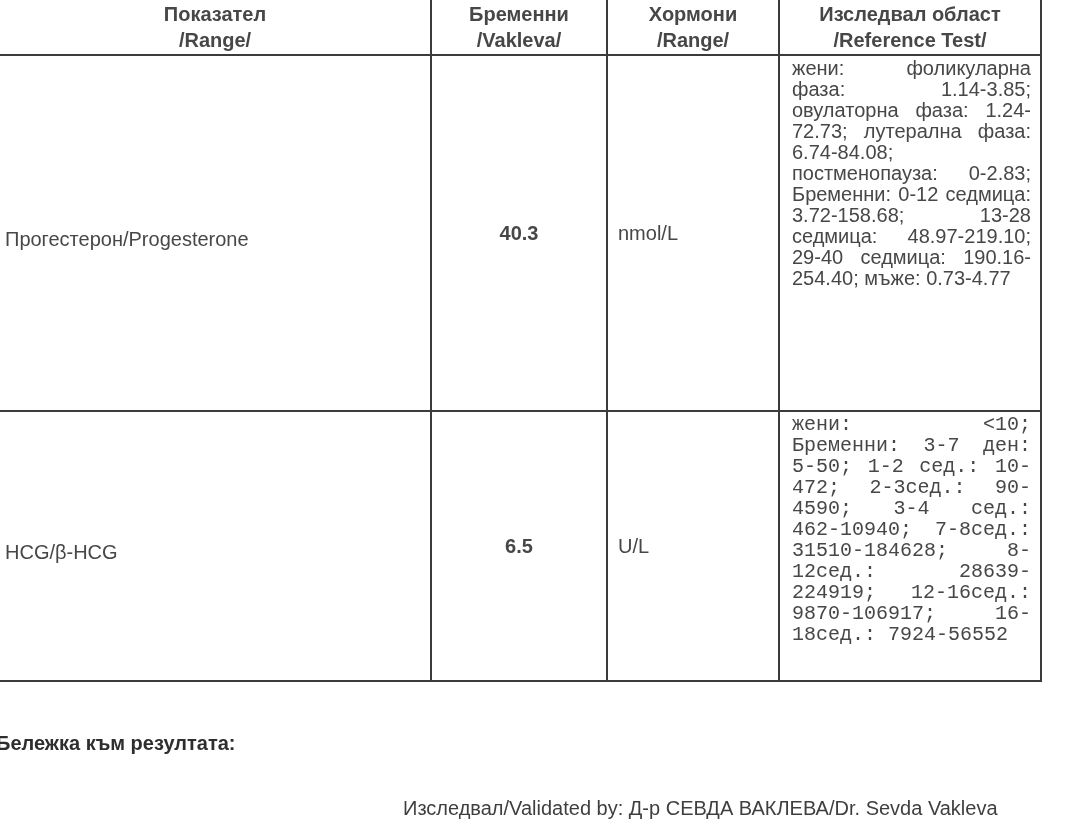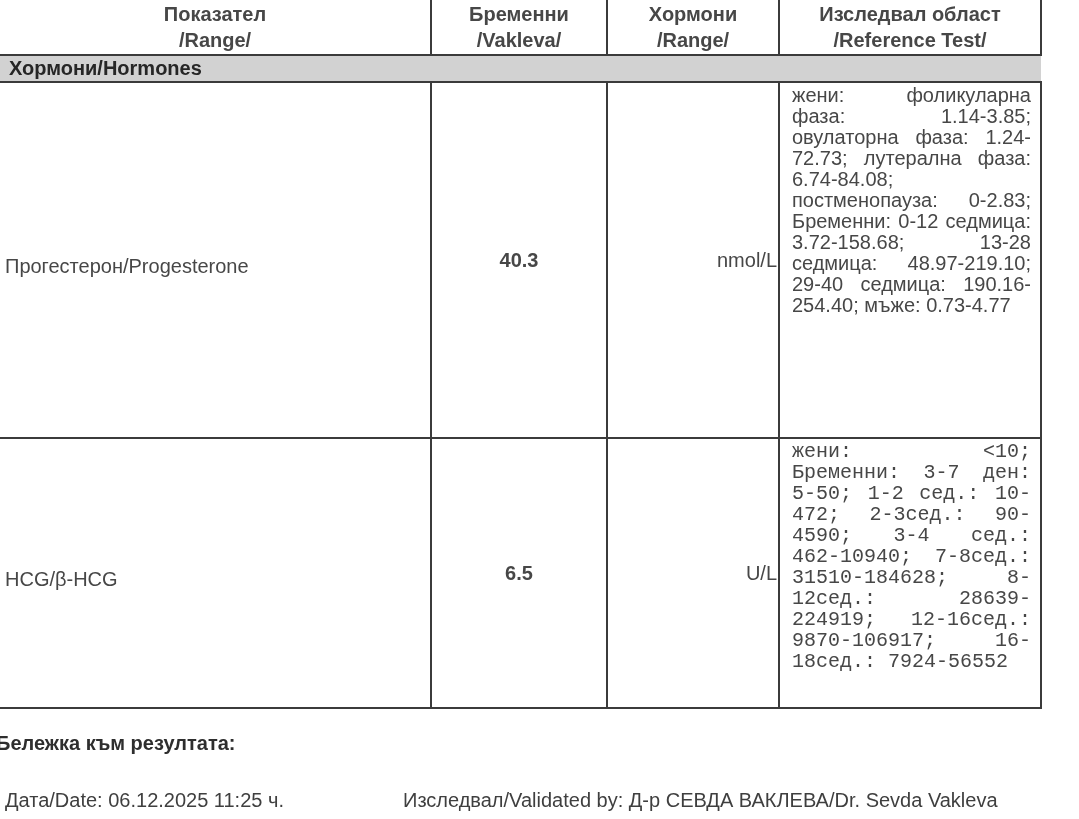--- a/index.html
+++ b/index.html
@@ -56,21 +56,21 @@
     height: 27px;
     padding: 0 0 0 9px;
     vertical-align: middle;
   }
   tbody tr.data-row td {
     border-bottom: 2px solid #3b3b3b;
     vertical-align: middle;
   }
   td.cell-test  { text-align: left; padding: 12px 6px 0 5px; }
   td.cell-result{ text-align: center; font-weight: bold; color: #333333; }
-  td.cell-units { text-align: right; padding-left: 30px; }
+  td.cell-units { text-align: left; padding-left: 10px; }
   td.cell-ref   {
     vertical-align: top;
     padding: 2px 9px 0 12px;
     text-align: justify;
     line-height: 21px;
   }
   tr.row-0 { height: 353px; }
   tr.row-1 { height: 270px; }
   .ref-box { overflow: hidden; }
   tr.row-0 .ref-box { height: 352px; }
@@ -88,21 +88,21 @@
   .bottom-line {
     position: absolute;
     left: 0;
     top: 789px;
     width: 1079px;
     height: 26px;
     font-size: 20px;
     color: #3f3f3f;
   }
   .date-text { position: absolute; left: 5px; top: 0; white-space: nowrap; }
-  .validated-text { position: absolute; left: 403px; top: 0; white-space: nowrap; }
+  .validated-text { position: absolute; left: 403px; top: 8px; white-space: nowrap; }
 </style>
 </head>
 <body>
 
 <div class="page">
 
   <table class="results">
     <colgroup>
       <col class="c-test">
         <col class="c-result">
@@ -123,23 +123,20 @@
           <div>Хормони</div>
           <div>/Range/</div>
         </th>
         <th>
           <div>Изследвал област</div>
           <div>/Reference Test/</div>
         </th>
       </tr>
     </thead>
     <tbody>
-      <tr class="section-row">
-        <td colspan="4">Хормони/Hormones</td>
-      </tr>
       <tr class="data-row row-0">
         <td class="cell-test">Прогестерон/Progesterone</td>
         <td class="cell-result">40.3</td>
         <td class="cell-units">nmol/L</td>
         <td class="cell-ref">
           <div class="ref-box">жени: фоликуларна фаза: 1.14-3.85; овулаторна фаза: 1.24-72.73; лутерална фаза: 6.74-84.08; постменопауза: 0-2.83; Бременни: 0-12 седмица: 3.72-158.68; 13-28 седмица: 48.97-219.10; 29-40 седмица: 190.16-254.40; мъже: 0.73-4.77</div>
         </td>
       </tr>
       <tr class="data-row row-1">
         <td class="cell-test">HCG/β-HCG</td>
@@ -148,17 +145,16 @@
         <td class="cell-ref">
           <div class="ref-box">жени: &lt;10; Бременни: 3-7 ден: 5-50; 1-2 сед.: 10-472; 2-3сед.: 90-4590; 3-4 сед.: 462-10940; 7-8сед.: 31510-184628; 8-12сед.: 28639-224919; 12-16сед.: 9870-106917; 16-18сед.: 7924-56552</div>
         </td>
       </tr>
     </tbody>
   </table>
 
   <div class="note-label">Бележка към резултата:</div>
 
   <div class="bottom-line">
-    <span class="date-text">Дата/Date: 06.12.2025 11:25 ч.</span>
     <span class="validated-text">Изследвал/Validated by: Д-р СЕВДА ВАКЛЕВА/Dr. Sevda Vakleva</span>
   </div>
 
 </div>
 
 </body></html>

